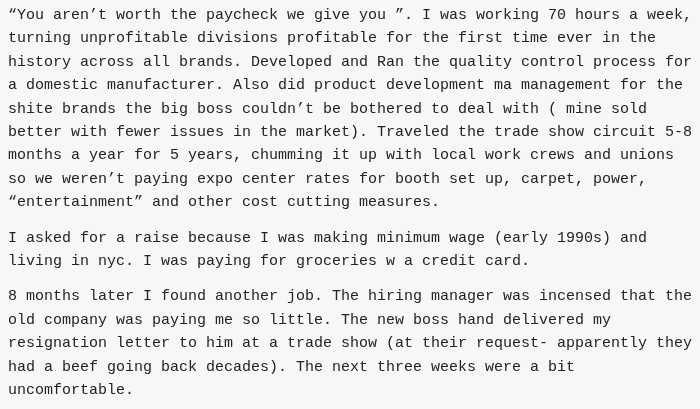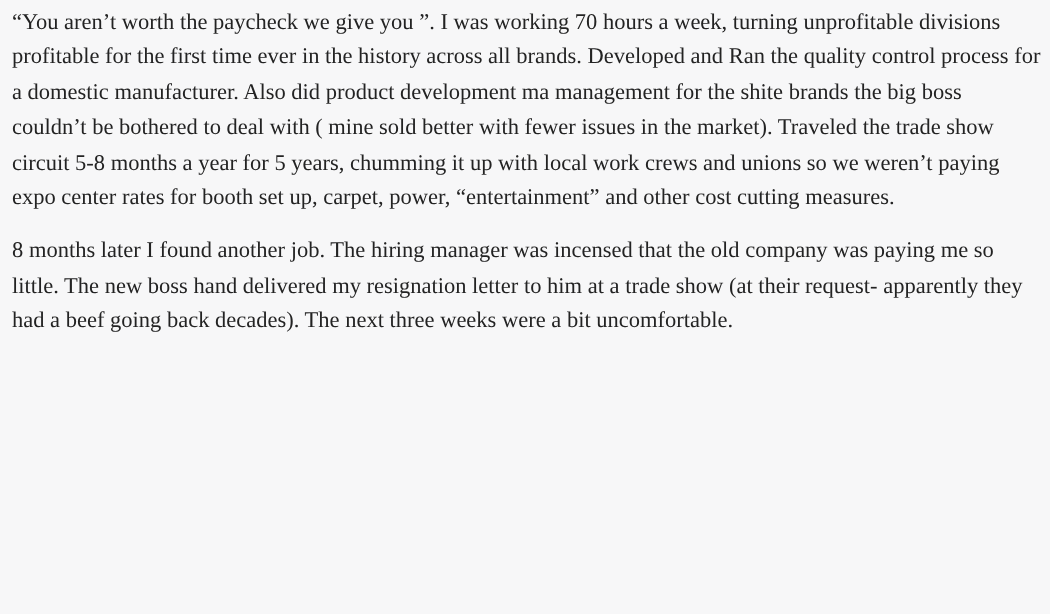--- a/index.html
+++ b/index.html
@@ -9,32 +9,33 @@
   body {
     width: 700px;
     height: 409px;
     background: #f7f7f8;
     overflow: hidden;
   }
   .post-body {
     box-sizing: border-box;
     width: 700px;
     padding: 4px 6px 0 8px;
-    font-family: Liberation Serif, serif;
+    font-family: Liberation Mono, monospace;
     font-size: 15px;
     line-height: 23.4px;
     color: #232323;
     -webkit-font-smoothing: antialiased;
   }
   .post-body p {
     margin: 0 0 12px 0;
   }
   .post-body p:last-child {
     margin-bottom: 0;
   }
 </style>
 </head>
 <body>
 
 <div class="post-body">
   <p>“You aren’t worth the paycheck we give you ”. I was working 70 hours a week, turning unprofitable divisions profitable for the first time ever in the history across all brands. Developed and Ran the quality control process for a domestic manufacturer. Also did product development ma management for the shite brands the big boss couldn’t be bothered to deal with ( mine sold better with fewer issues in the market). Traveled the trade show circuit 5-8 months a year for 5 years, chumming it up with local work crews and unions so we weren’t paying expo center rates for booth set up, carpet, power, “entertainment” and other cost cutting measures.</p>
+  <p>I asked for a raise because I was making minimum wage (early 1990s) and living in nyc. I was paying for groceries w a credit card.</p>
   <p>8 months later I found another job. The hiring manager was incensed that the old company was paying me so little. The new boss hand delivered my resignation letter to him at a trade show (at their request- apparently they had a beef going back decades). The next three weeks were a bit uncomfortable.</p>
 </div>
 
 </body></html>

